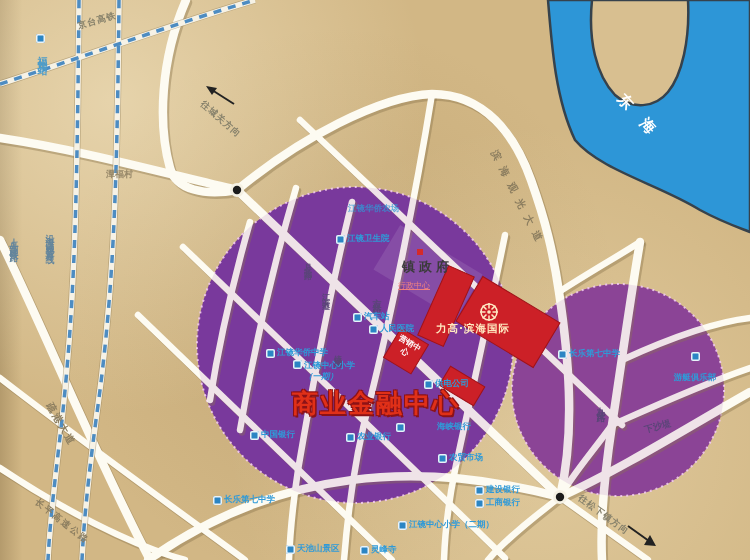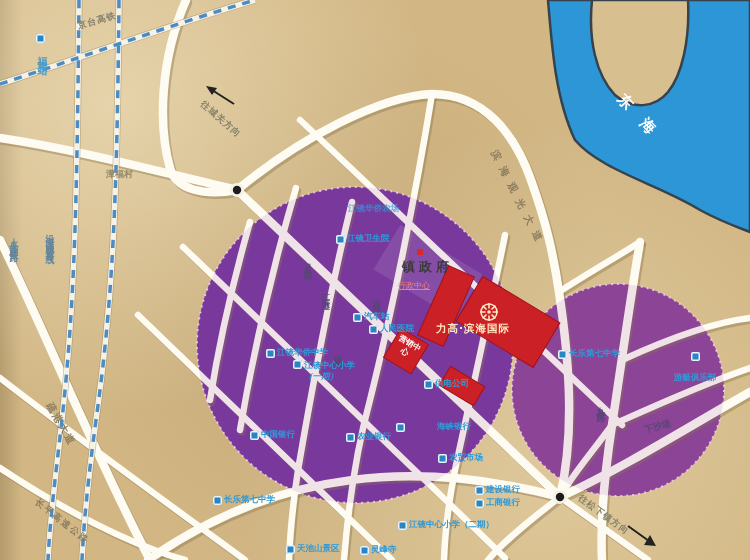--- a/index.html
+++ b/index.html
@@ -206,20 +206,21 @@
   <div class="lbl rd" style="left:40px;top:496px;transform:rotate(38deg);font-size:9px;">长平高速公路</div>
   <div class="lbl rd" style="left:500px;top:148px;transform:rotate(63deg);letter-spacing:8px;">滨海观光大道</div>
 
   <div class="lbl v prd" style="left:301px;top:257px;font-size:8px;">月亮北路</div>
   <div class="lbl v prd" style="left:319px;top:287px;font-size:8px;">江滨大道</div>
   <div class="lbl v prd" style="left:370px;top:291px;">方兴路</div>
   <div class="lbl v prd" style="left:331px;top:348px;font-size:8px;">镜城路</div>
   <div class="lbl v prd" style="left:594px;top:400px;">九使路</div>
   <div class="lbl prd" style="left:643px;top:424px;transform:rotate(-15deg);">下沙堤</div>
 
+  <div class="zone-title" style="left:292px;top:386px;">商业金融中心</div>
 
   <div class="lbl" style="left:402px;top:258px;color:#3b3b3b;font-size:13px;letter-spacing:4px;">镇政府</div>
   <div class="lbl" style="left:398px;top:280px;color:#ef8080;font-size:8px;font-weight:normal;text-decoration:underline;">行政中心</div>
 
   <div class="lbl" style="left:436px;top:322px;color:#ffe9c0;font-size:10.5px;letter-spacing:1px;">力高·滨海国际</div>
   <div class="lbl" style="left:392px;top:338px;width:30px;white-space:normal;text-align:center;line-height:1.25;
               color:#fff;font-size:8px;transform:rotate(31deg);transform-origin:50% 50%;">营销中心</div>
 
   <div class="lbl dir" style="left:583px;top:492px;transform:rotate(36deg);">往松下镇方向</div>
 

